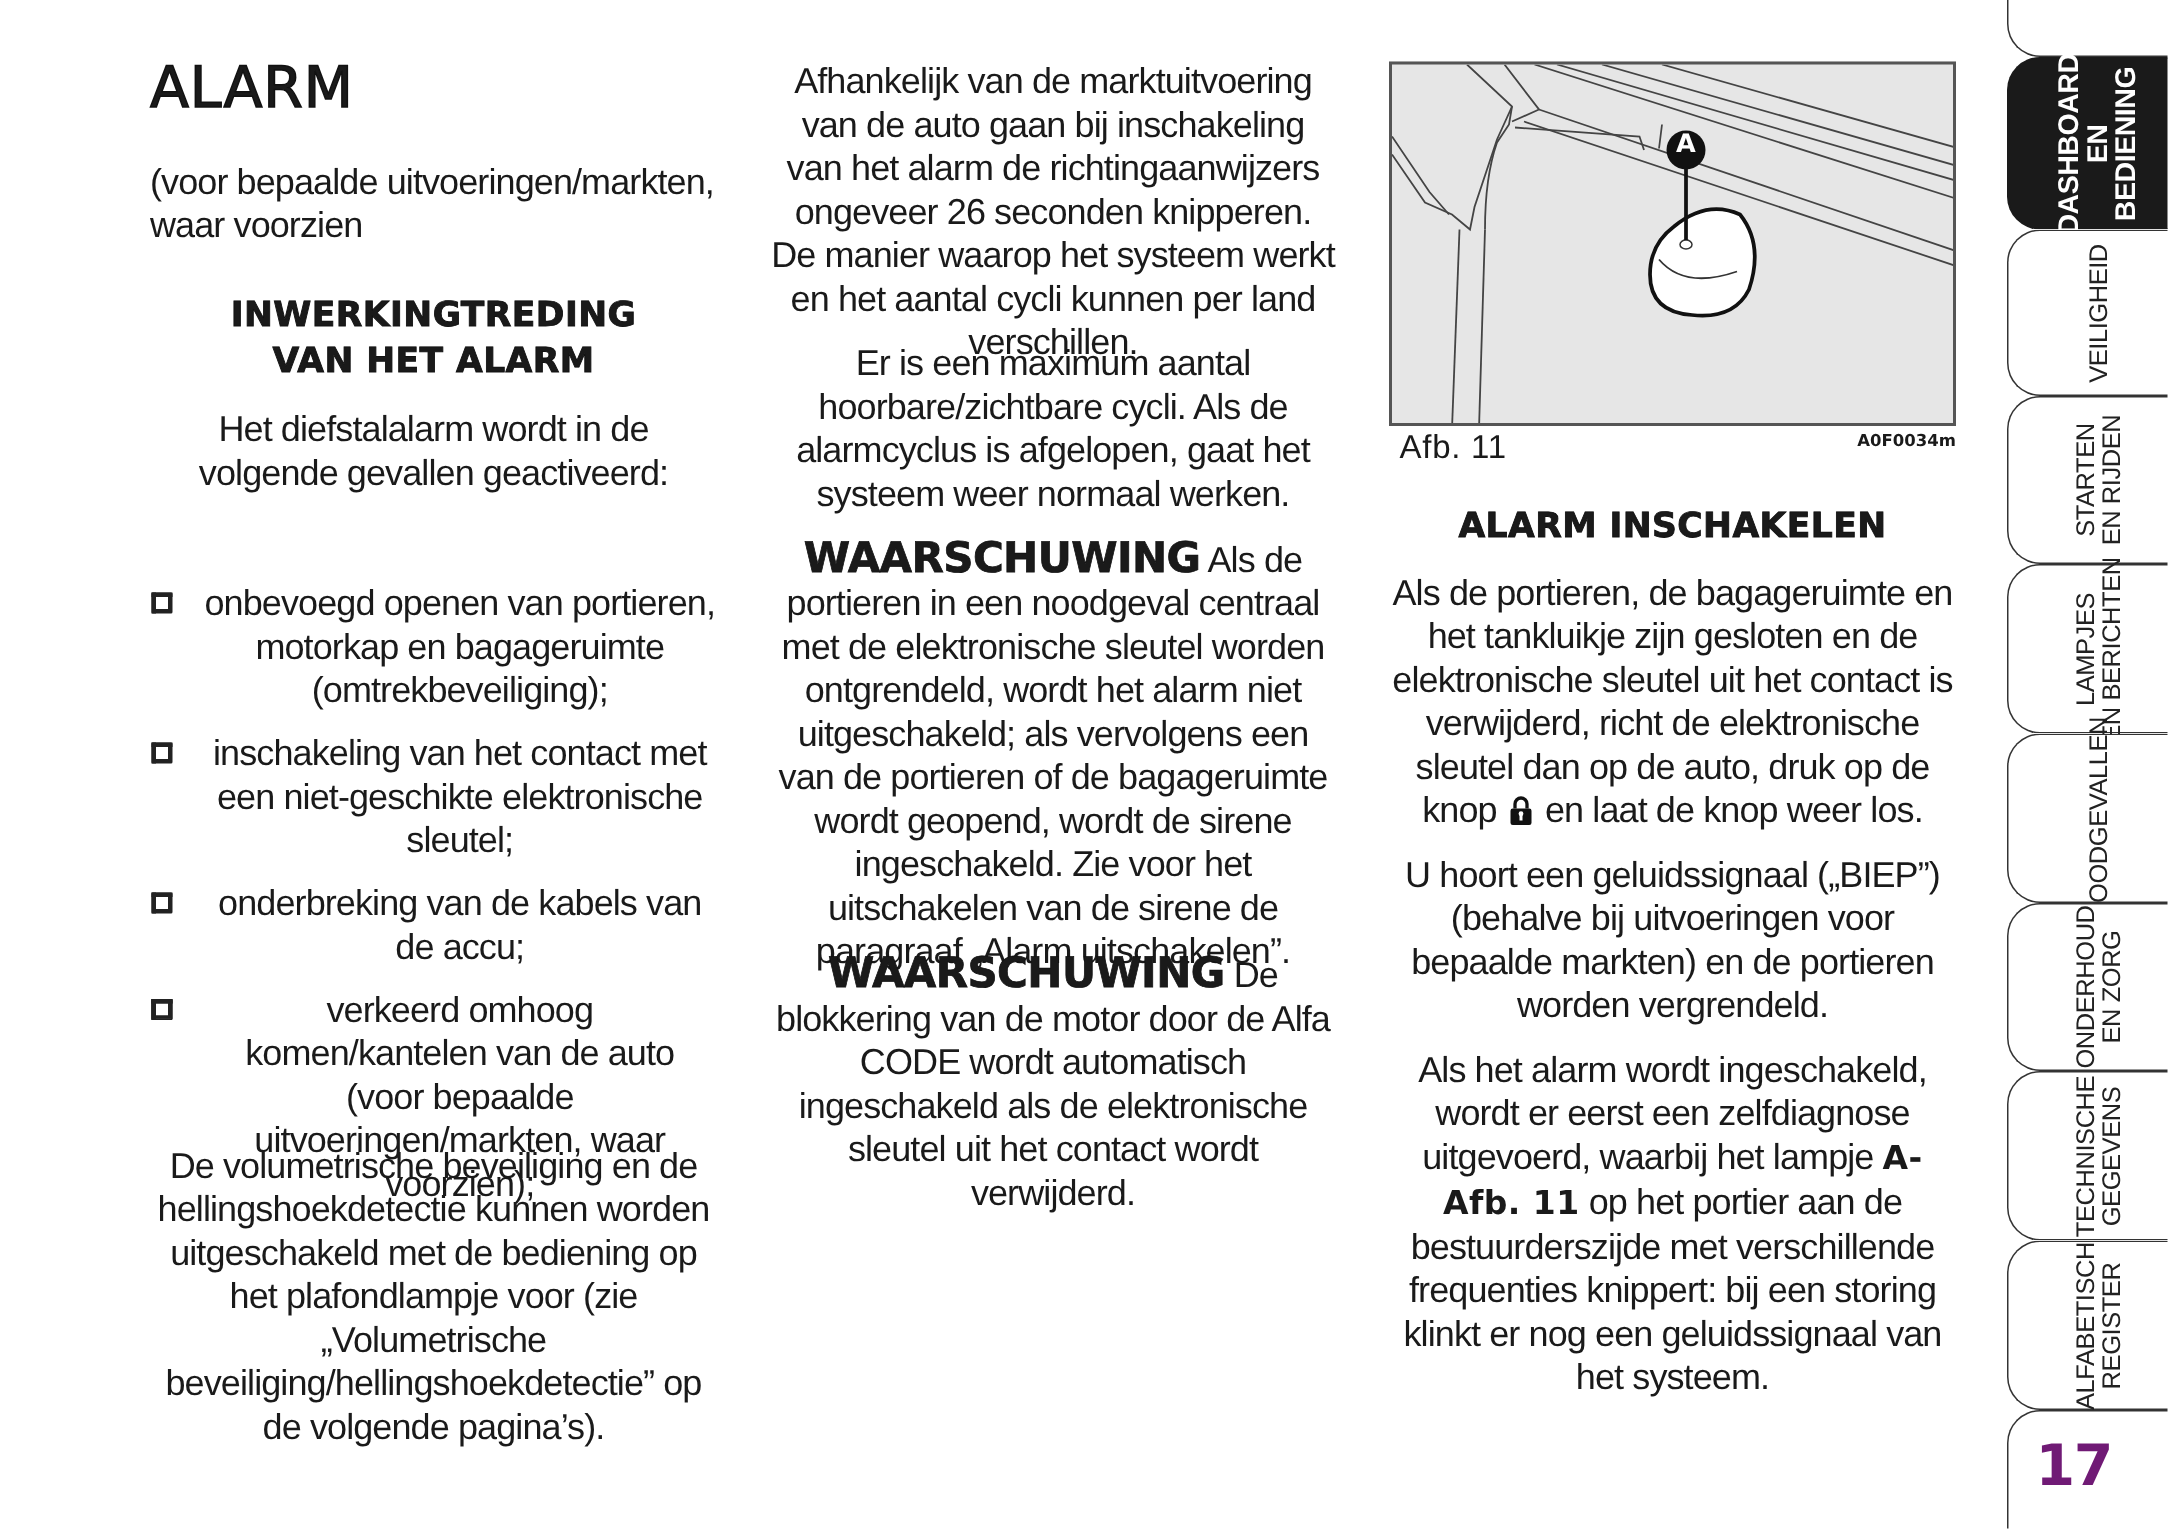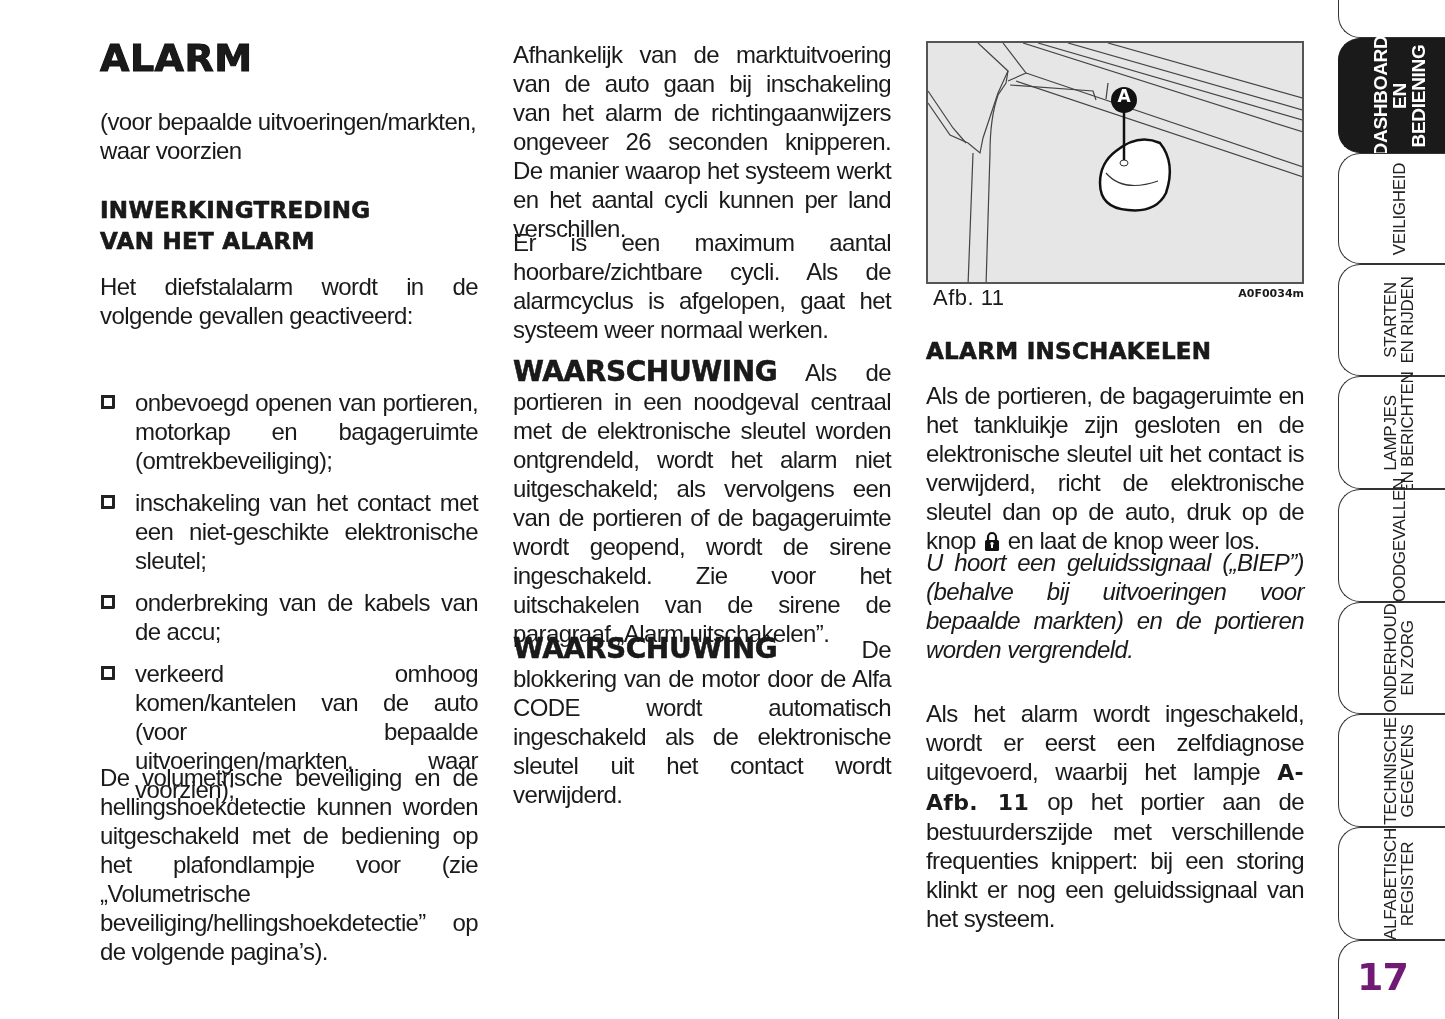--- a/index.html
+++ b/index.html
@@ -7,24 +7,24 @@
          font-family:"Liberation Sans", sans-serif; color:#1a1a1a; }
   .col { position:absolute; top:0; }
   .col1 { left:100px; width:378px; }
   .col2 { left:513px; width:378px; }
   .col3 { left:926px; width:378px; }
 
   .txt { font-family:"Liberation Sans Narrow","Liberation Sans", sans-serif;
          font-size:24px; line-height:29px; text-align:justify; letter-spacing:-0.6px;
          transform-origin:left top; margin:0; }
   .main-title { position:absolute; top:36px; left:0; font-family:"DejaVu Sans", sans-serif;
-         font-weight:700; font-size:38px; letter-spacing:0.5px; margin:0; -webkit-text-stroke:1px #111; }
+         font-weight:400; font-size:38px; letter-spacing:0.5px; margin:0; -webkit-text-stroke:1px #111; }
   .h2 { font-family:"DejaVu Sans", sans-serif; font-weight:bold; font-size:23px; line-height:31px;
         letter-spacing:0.3px; margin:0; -webkit-text-stroke:0.6px #111; }
-  .abs { position:absolute; left:0; width:378px; }
+  .abs { position:absolute; left:0; width:378px;text-align:center; }
 
   ul.bullets { list-style:none; margin:0; padding:0; }
   ul.bullets li { position:relative; padding-left:35px; margin-bottom:13px; }
   .bullet-box { position:absolute; left:1px; top:7px; width:14px; height:14px;
                 border:1.5px solid #222; box-shadow:-2px -2px 0 0 #222 inset; box-sizing:border-box;
                 border-radius:1px; }
   .bullet-box::before { content:""; position:absolute; left:-1.5px; top:-1.5px; width:14px; height:3px; background:#222; }
   .bullet-box::after { content:""; position:absolute; left:-1.5px; top:-1.5px; width:3px; height:14px; background:#222; }
 
   .warn { font-family:"DejaVu Sans", sans-serif; font-weight:bold; font-size:28px; letter-spacing:-0.4px;
@@ -123,21 +123,21 @@
   <p class="txt abs" style="top:381px;">
     <span>Als de portieren, de bagageruimte en het tankluikje zijn gesloten en de elektronische sleutel uit het contact is verwijderd, richt de elektronische sleutel dan op de auto, druk op de knop</span>
     <svg class="lock-icon" viewBox="0 0 16 20">
       <path d="M4 9 V6 A4 4 0 0 1 12 6 V9" fill="none" stroke="#111" stroke-width="2.2"></path>
       <rect x="1" y="9" width="14" height="11" rx="1.5" fill="#111"></rect>
       <rect x="7" y="12" width="2" height="5" fill="#fff"></rect>
       <circle cx="8" cy="12.5" r="1.6" fill="#fff"></circle>
     </svg>
     <span>en laat de knop weer los.</span>
   </p>
-  <p class="txt abs" style="top:548px;font-style:italic;">U hoort een geluidssignaal („BIEP”) (behalve bij uitvoeringen voor bepaalde markten) en de portieren worden vergrendeld.</p>
+  <p class="txt abs" style="top:569px;">U hoort een geluidssignaal („BIEP”) (behalve bij uitvoeringen voor bepaalde markten) en de portieren worden vergrendeld.</p>
   <p class="txt abs" style="top:699px;">
     <span>Als het alarm wordt ingeschakeld, wordt er eerst een zelfdiagnose uitgevoerd, waarbij het lampje</span>
     <span class="bold-ref">A-Afb. 11</span>
     <span>op het portier aan de bestuurderszijde met verschillende frequenties knippert: bij een storing klinkt er nog een geluidssignaal van het systeem.</span>
   </p>
 </div>
 
 <div class="sidebar">
   <div class="tab" style="top:-30px; height:68px;"></div>
   <div class="tab active" style="top:38px; height:115px;">

